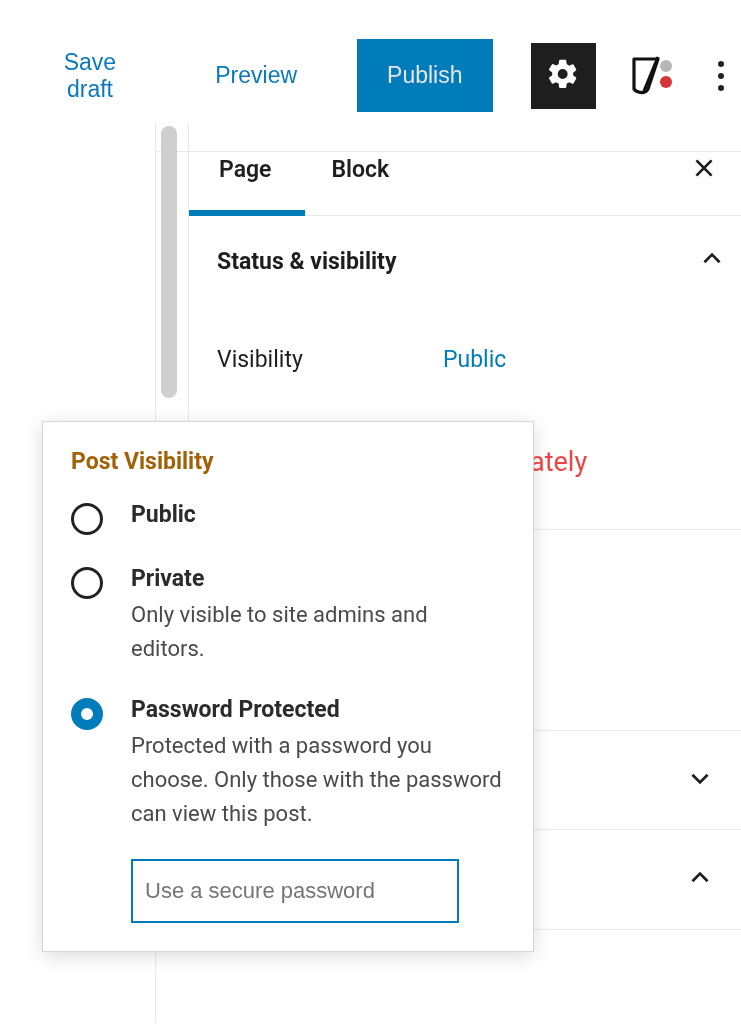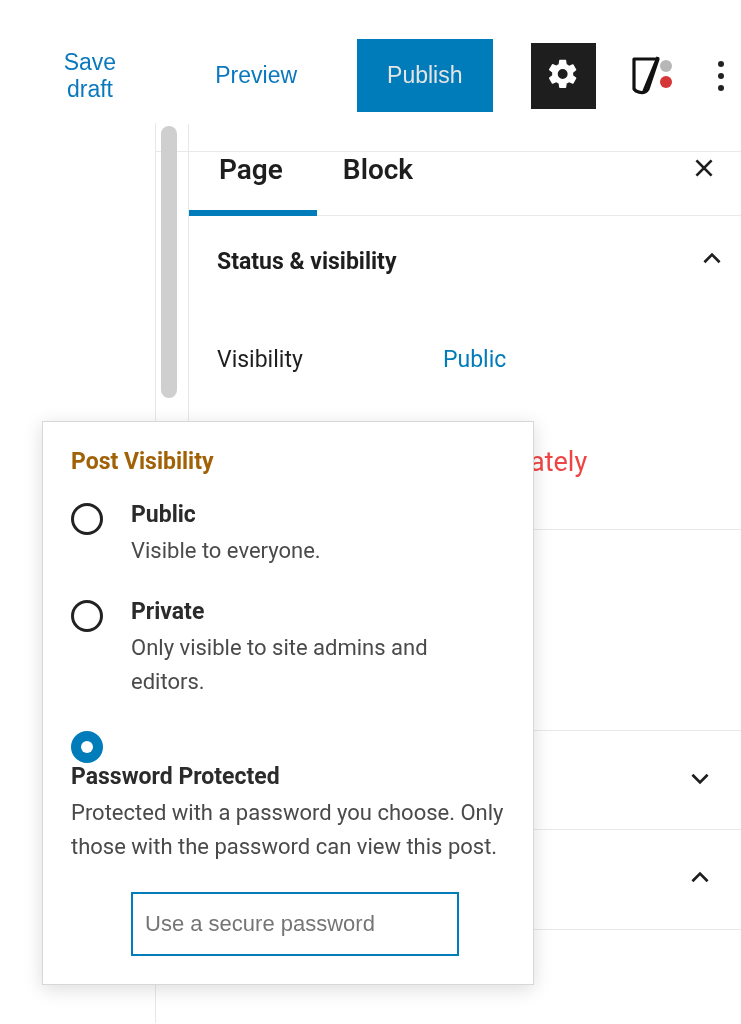--- a/index.html
+++ b/index.html
@@ -83,21 +83,21 @@
   }
   .tabs {
     display:flex;
     align-items:center;
     height:92px;
     border-bottom:1px solid #e8e8e8;
     padding-left:28px;
     position:relative;
   }
   .tab {
-    font-size:28px;
+    font-size:23px;
     font-weight:600;
     color:#1e1e1e;
     padding:0 2px;
     margin-right:56px;
     cursor:pointer;
     height:100%;
     display:flex; align-items:center;
     position:relative;
   }
   .tab.active::after {
@@ -146,21 +146,21 @@
     z-index:50;
   }
   .popover-title {
     font-size:23px; font-weight:700; color:#a16207;
     margin-bottom:26px;
   }
   .opt {
     display:flex; align-items:flex-start;
     margin-bottom:30px;
   }
-  .opt:last-of-type { margin-bottom:14px;flex-direction:column; }
+  .opt:last-of-type { margin-bottom:14px; }
   .radio {
     width:32px; height:32px;
     border:3px solid #222;
     border-radius:50%;
     flex:0 0 32px;
     margin-right:28px;
     margin-top:2px;
     cursor:pointer;
     position:relative;
   }
@@ -284,21 +284,20 @@
 
 <div class="peek">ately</div>
 
 <div class="popover">
   <div class="popover-title">Post Visibility</div>
 
   <div class="opt">
     <div class="radio"></div>
     <div class="opt-tx">
       <div class="opt-lab">Public</div>
-      <div class="opt-desc">Visible to everyone.</div>
     </div>
   </div>
 
   <div class="opt">
     <div class="radio"></div>
     <div class="opt-tx">
       <div class="opt-lab">Private</div>
       <div class="opt-desc">Only visible to site admins and editors.</div>
     </div>
   </div>

